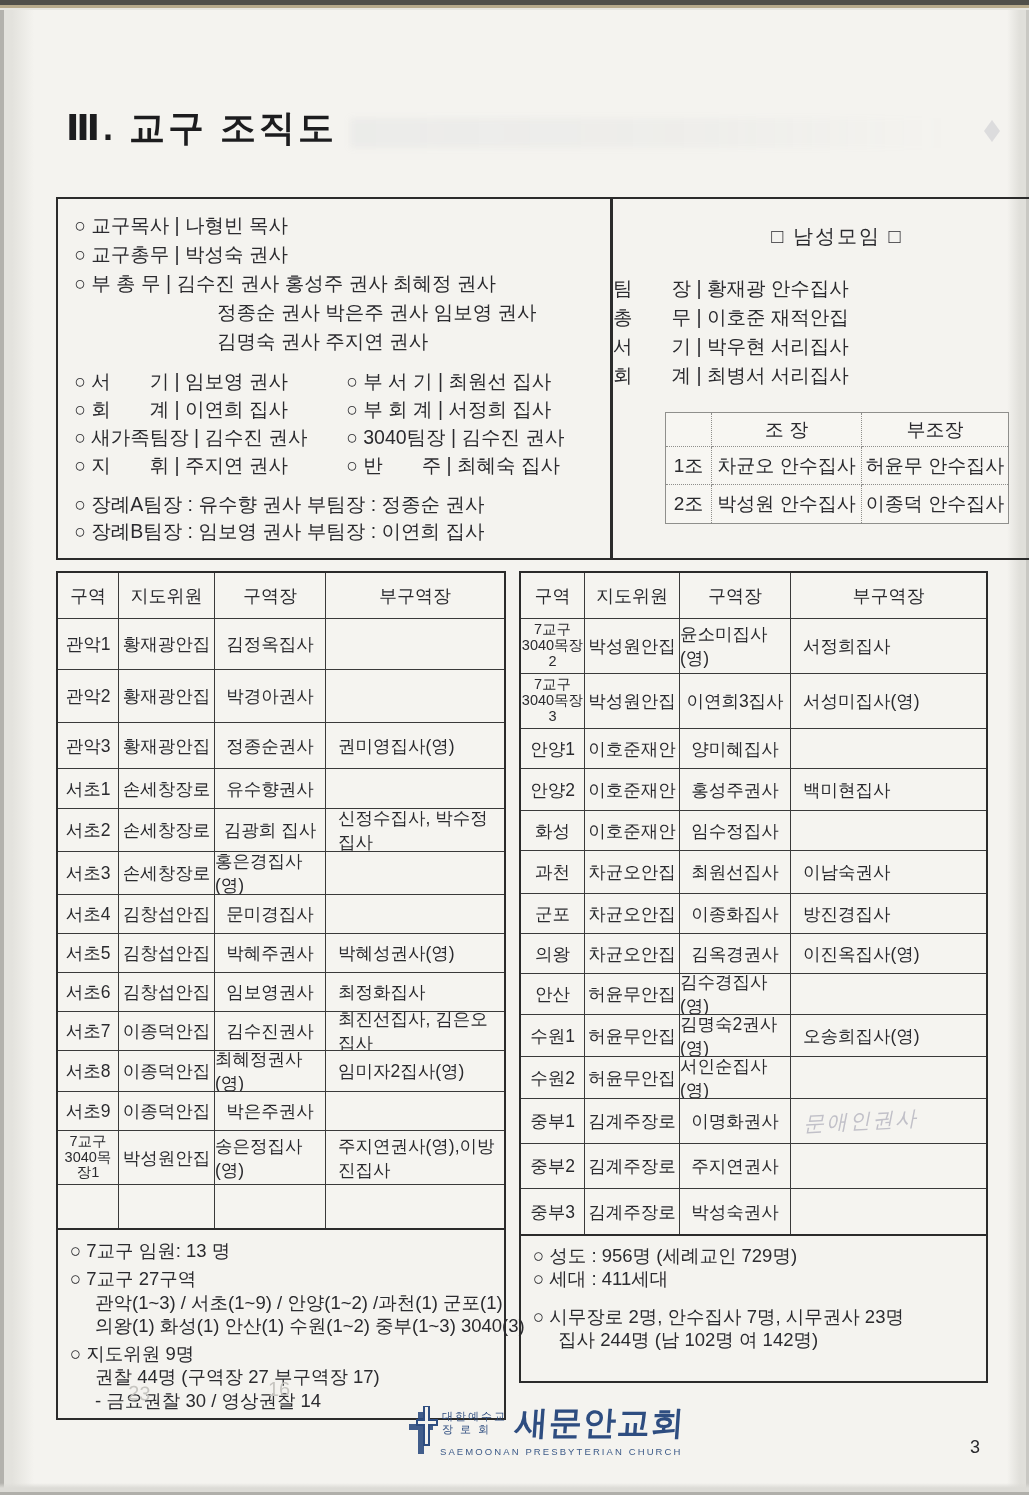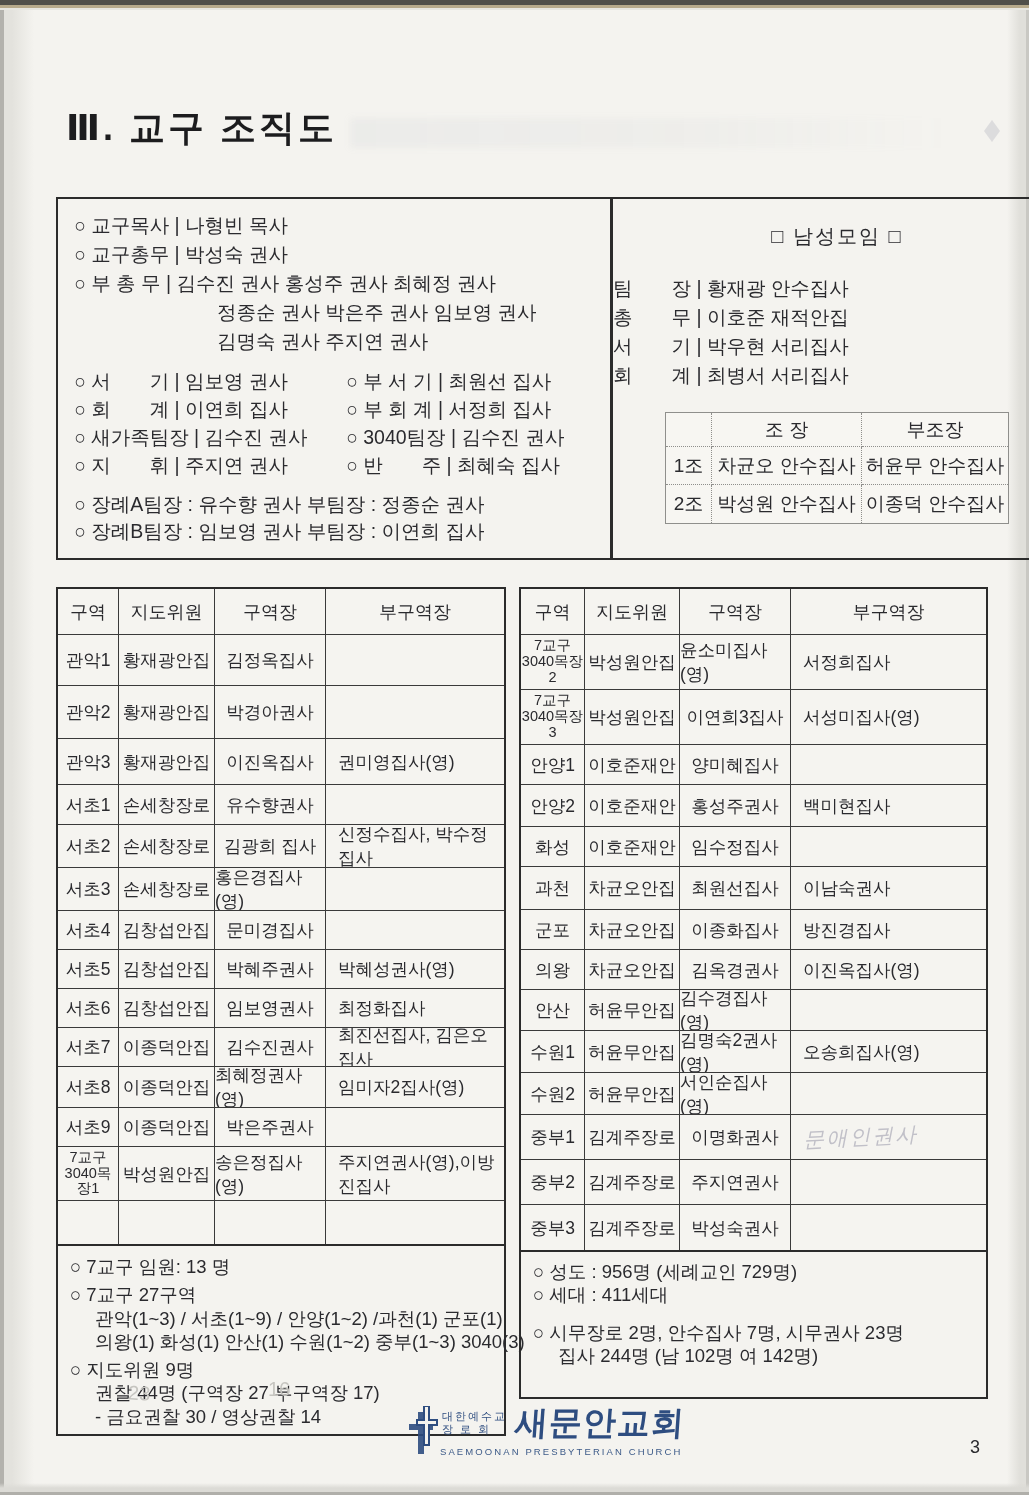--- a/index.html
+++ b/index.html
@@ -63,21 +63,21 @@
     grid-template-rows:34px 38px 38px;
     border:1px solid #8f8f8c;
   }
   .mc{border-right:1px dotted #8f8f8c;border-bottom:1px dotted #8f8f8c;
     display:flex;align-items:center;justify-content:center;
     font-size:19px;background:#f7f6f2;}
   .mc:nth-child(3n){border-right:none;}
   .mc:nth-child(n+7){border-bottom:none;}
 
   
-  .col{position:absolute;top:587px;display:flex;flex-direction:column;box-sizing:border-box;}
+  .col{position:absolute;top:571px;display:flex;flex-direction:column;box-sizing:border-box;}
   .col-left{left:56px;width:450px;height:812px;}
   .col-right{left:519px;width:469px;height:812px;}
 
   .tbl{display:grid;border:2px solid #2b2b2b;box-sizing:border-box;background:#f5f4f0;}
   .tbl-left{grid-template-columns:61px 96px 111px 1fr;
     grid-template-rows:46px 51px 53px 46px 40px 43px 43px 39px 39px 39px 39px 41px 39px 54px 43px;}
   .tbl-right{grid-template-columns:64px 95px 111px 1fr;
     grid-template-rows:46px 55px 55px 40px 42px 40px 43px 40px 40px 41px 42px 42px 45px 45px 45px;}
   .c{border-right:1.5px solid #3a3a3a;border-bottom:1.5px solid #3a3a3a;
     display:flex;align-items:center;justify-content:center;
@@ -189,21 +189,21 @@
       <div class="c">김정옥집사</div>
       <div class="c cb"></div>
 
       <div class="c">관악2</div>
       <div class="c">황재광안집</div>
       <div class="c">박경아권사</div>
       <div class="c cb"></div>
 
       <div class="c">관악3</div>
       <div class="c">황재광안집</div>
-      <div class="c">이진옥집사</div>
+      <div class="c">정종순권사</div>
       <div class="c cb">권미영집사(영)</div>
 
       <div class="c">서초1</div>
       <div class="c">손세창장로</div>
       <div class="c">유수향권사</div>
       <div class="c cb"></div>
 
       <div class="c">서초2</div>
       <div class="c">손세창장로</div>
       <div class="c">김광희 집사</div>

